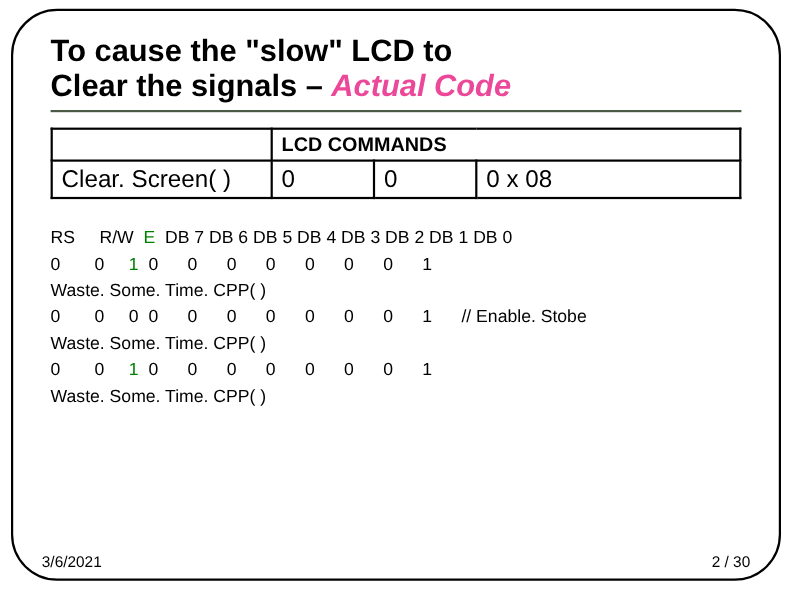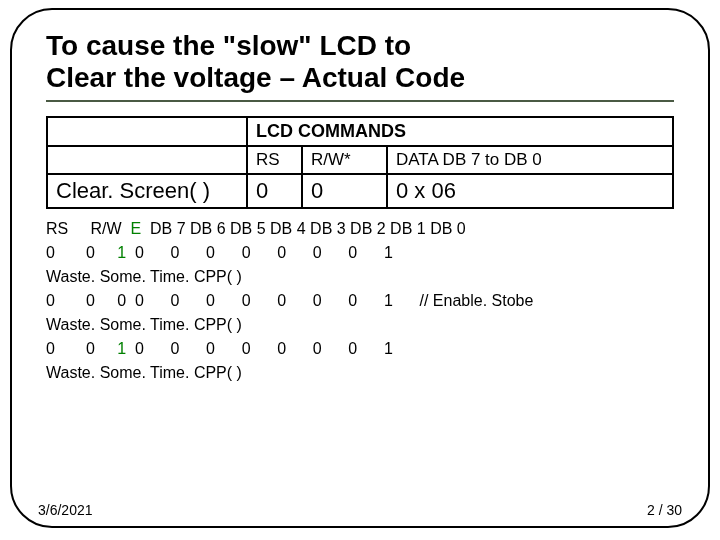--- a/index.html
+++ b/index.html
@@ -21,31 +21,31 @@
     border: 2px solid #000;
     border-radius: 42px;
     padding: 20px 34px 10px 34px;
   }
   .title {
     font-family: Arial, "Helvetica Neue", sans-serif;
     font-weight: 900;
     font-size: 28px;
     line-height: 1.15;
   }
-  .title .accent { color: #000000; }
+  .title .accent { color: #ec4899; font-style: italic; }
   .title-rule {
     border: none;
     border-top: 2px solid #4a5a44;
     margin-top: 6px;
     margin-bottom: 14px;
   }
   table.cmd {
     width: 100%;
     border-collapse: collapse;
-    margin-bottom: 8px;
+    margin-bottom: 24px;
   }
   table.cmd th, table.cmd td {
     border: 2px solid #000;
     padding: 3px 8px;
     text-align: left;
     vertical-align: middle;
     background: #fff;
   }
   table.cmd .lead-col { width: 200px; }
   table.cmd .header-row td { font-size: 18px; font-weight: 600; }
@@ -75,41 +75,35 @@
     flex: 1;
   }
 </style>
 </head>
 <body>
 
 <div class="slide-frame">
 
   <div class="title">
     <span>To cause the "slow" LCD to</span><br>
-    <span>Clear the voltage – </span><span class="accent">Actual Code</span>
+    <span>Clear the signals – </span><span class="accent">Actual Code</span>
   </div>
   <hr class="title-rule">
 
   <table class="cmd">
     <tbody>
         <tr class="header-row">
       <td class="lead-col"></td>
       <td colspan="3">LCD COMMANDS</td>
     </tr>
-    <tr class="sub-row">
-      <td class="lead-col"></td>
-      <td style="width:55px">RS</td>
-      <td style="width:85px">R/W*</td>
-      <td>DATA  DB 7 to DB 0</td>
-    </tr>
     <tr class="data-row">
       <td class="lead-col">Clear. Screen( )</td>
       <td>0</td>
       <td>0</td>
-      <td>0 x 06</td>
+      <td>0 x 08</td>
     </tr>
   </tbody>
     </table>
 
 
   <div class="pins"><span>RS     R/W  </span><span class="green">E</span><span>  DB 7 DB 6 DB 5 DB 4 DB 3 DB 2 DB 1 DB 0</span>
 <span>0       0     </span><span class="green">1</span><span>  0      0      0      0      0      0      0      1</span>
 <span>Waste. Some. Time. CPP( )</span>
 <span>0       0     0  0      0      0      0      0      0      0      1      // Enable. Stobe</span>
 <span>Waste. Some. Time. CPP( )</span>

